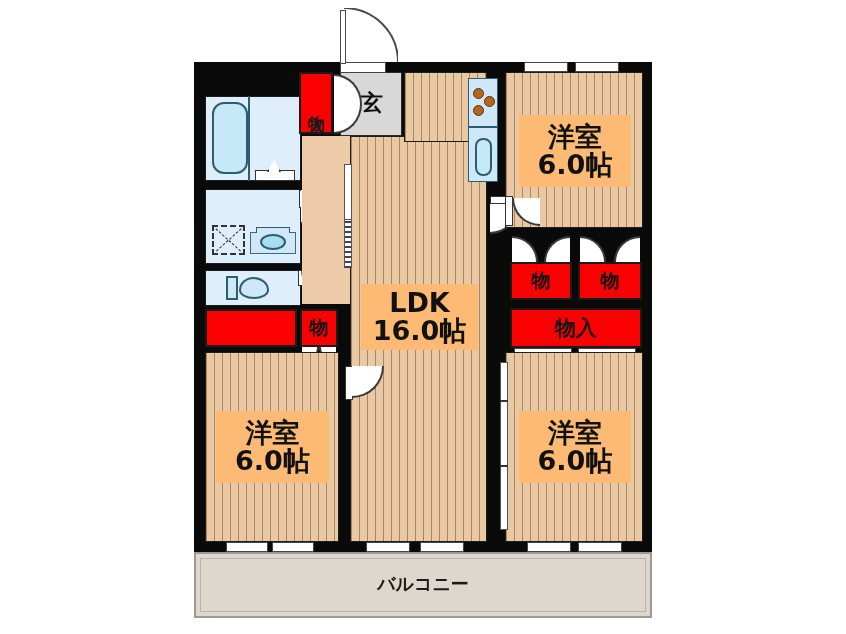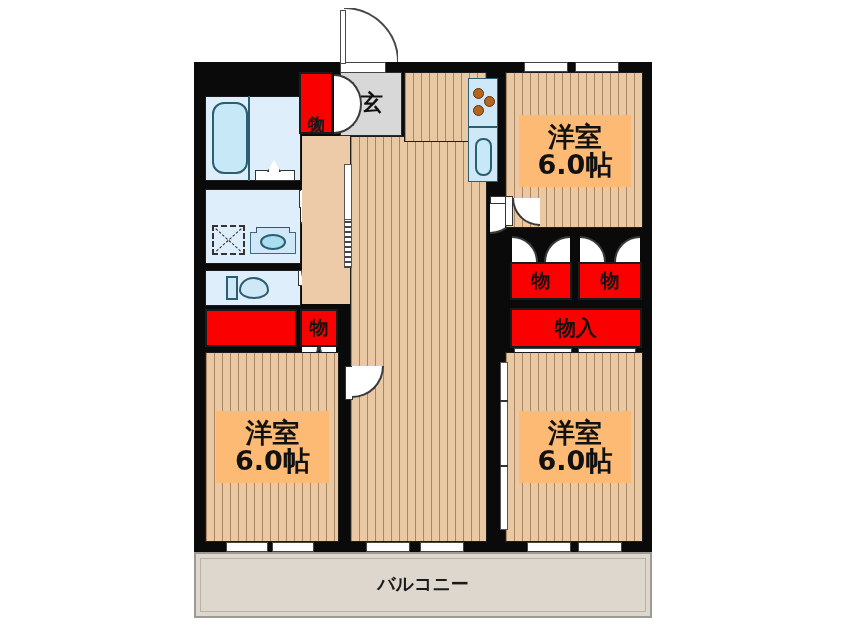--- a/index.html
+++ b/index.html
@@ -130,20 +130,24 @@
   <div class="abs red ol2" style="left:205px;top:309px;width:92px;height:38px;"></div>
 
   <div class="abs red ol2" style="left:300px;top:309px;width:38px;height:38px;"></div>
   <div class="lbl" style="left:300px;top:309px;width:38px;height:38px;font-size:19px;">物</div>
 
   <div class="abs arc arc-br" style="left:302px;top:347px;width:17px;height:16px;border-top:none;border-left:none;"></div>
   <div class="abs arc arc-bl" style="left:319px;top:347px;width:17px;height:16px;border-top:none;border-right:none;"></div>
 
   <div class="abs floor-wood" style="left:350px;top:136px;width:137px;height:406px;border:1px solid #1d1d1d;"></div>
   <div class="abs floor-wood" style="left:404px;top:72px;width:83px;height:70px;border:1px solid #1d1d1d;"></div>
+  <div class="lbl room-name" style="left:361px;top:284px;width:117px;height:66px;font-size:27px;flex-direction:column;">
+    <span style="font-size:27px;font-weight:700;">LDK</span>
+    <span style="font-size:27px;font-weight:700;">16.0帖</span>
+  </div>
 
   <div class="abs counter" style="left:468px;top:78px;width:30px;height:104px;"></div>
   <div class="abs" style="left:468px;top:126px;width:30px;height:2px;background:#2c5d70;"></div>
   <div class="abs burner" style="left:473px;top:88px;width:11px;height:11px;"></div>
   <div class="abs burner" style="left:484px;top:96px;width:11px;height:11px;"></div>
   <div class="abs burner" style="left:473px;top:105px;width:11px;height:11px;"></div>
   <div class="abs sink" style="left:475px;top:138px;width:17px;height:38px;"></div>
 
   <div class="abs slide" style="left:344px;top:164px;width:8px;height:56px;"></div>
   <div class="abs slide-dots" style="left:344px;top:220px;width:8px;height:48px;"></div>

